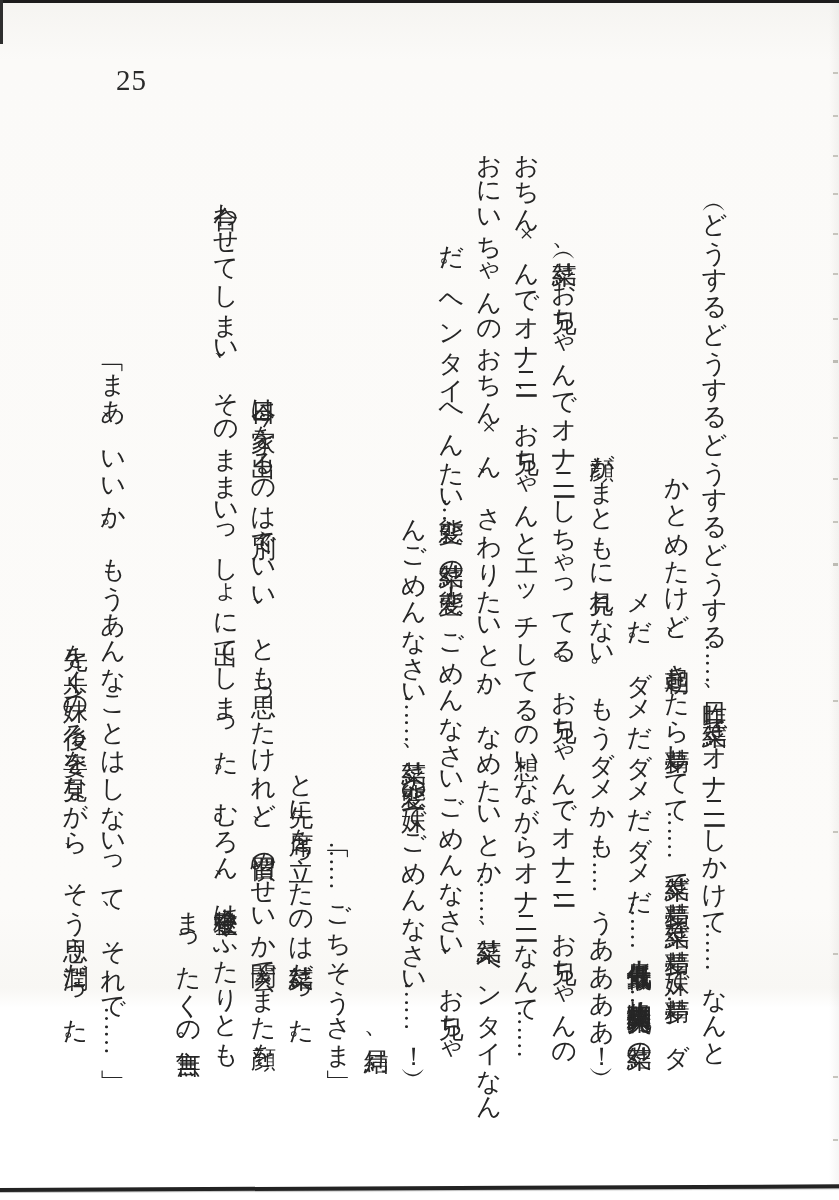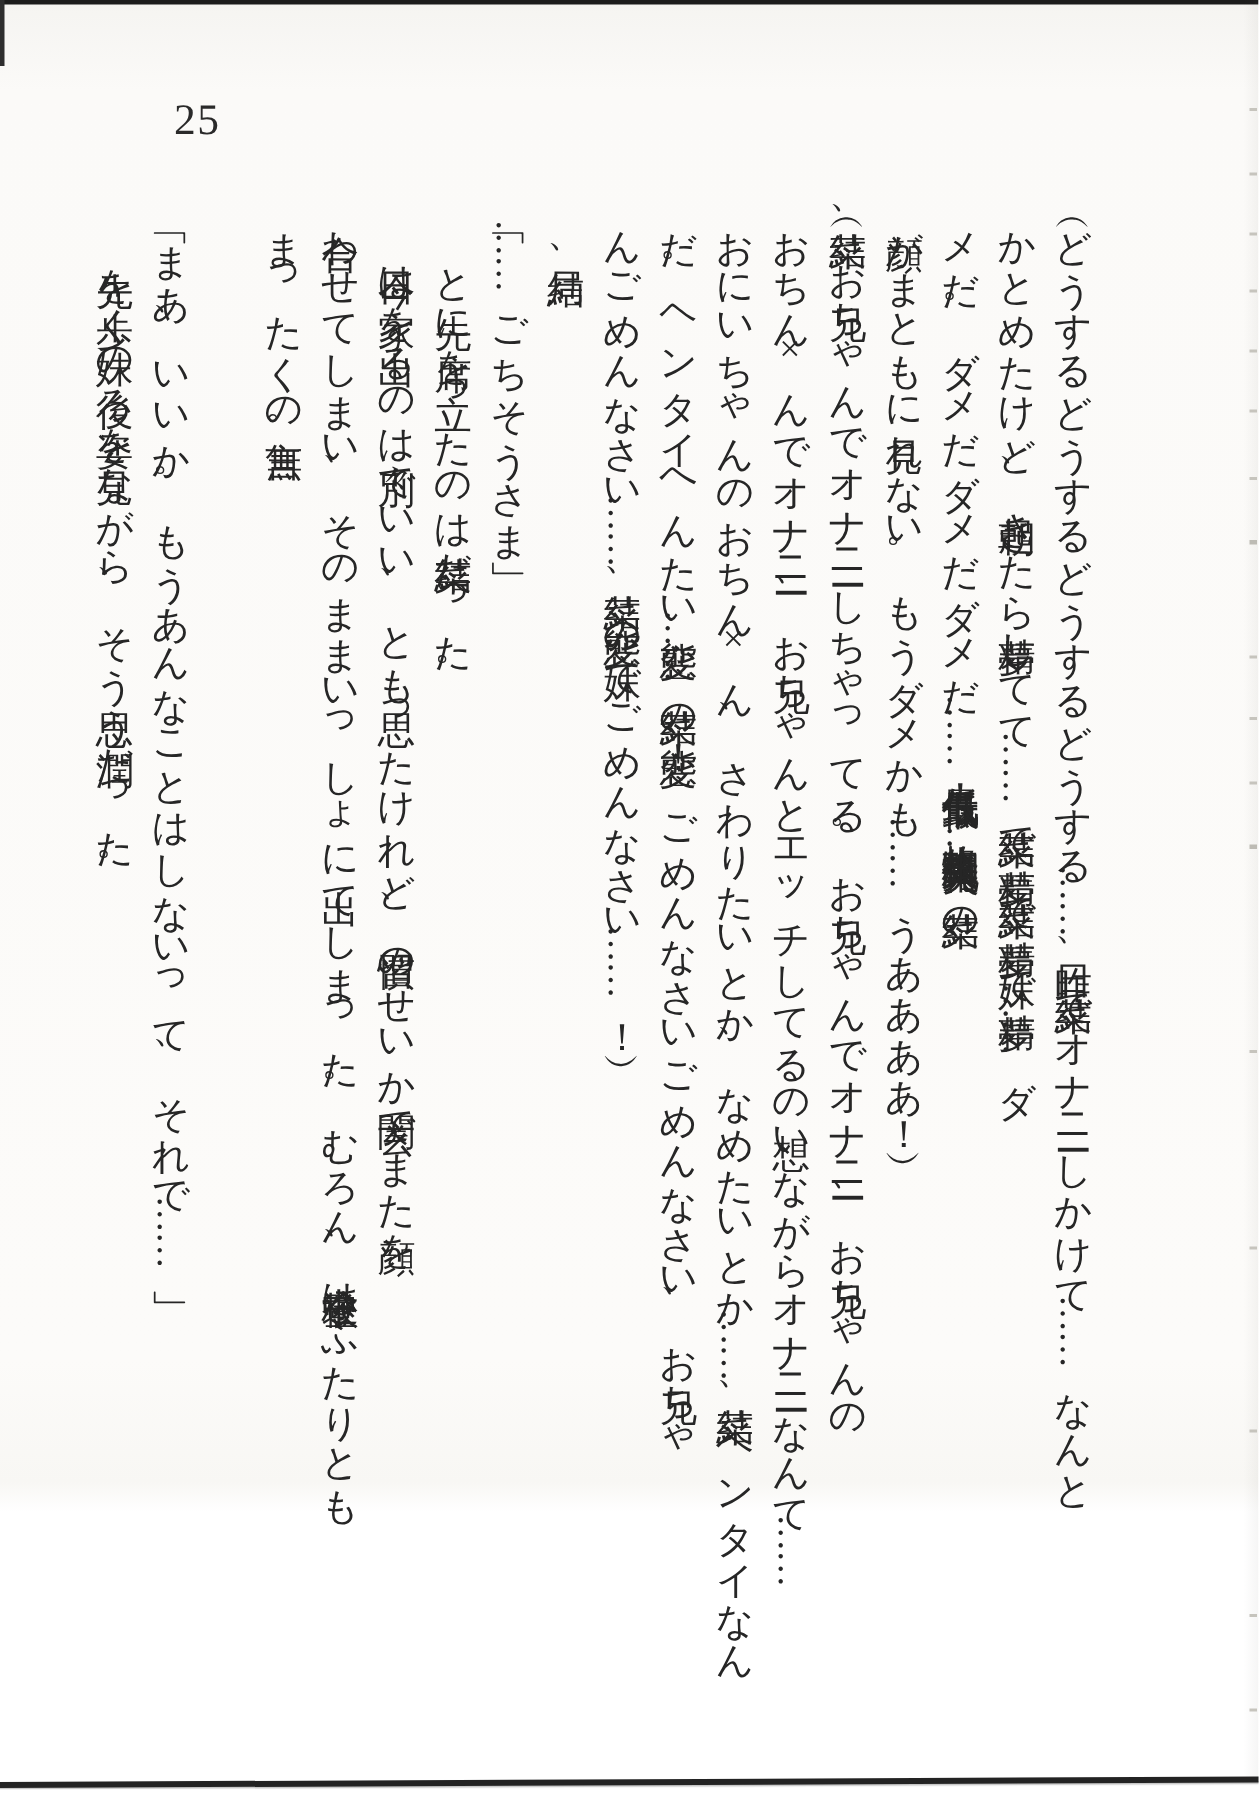--- a/index.html
+++ b/index.html
@@ -5,20 +5,21 @@
   html,body{margin:0;padding:0;}
   body{
     width:839px;height:1200px;
     background:#ffffff;
     font-family:"Liberation Serif","DejaVu Serif",serif;
     overflow:hidden;
   }
   .page{
     position:relative;width:839px;height:1008px;
     background:linear-gradient(180deg,#f5f4f1 0%,#fbfaf8 6%,#fcfbf9 90%,#f8f7f4 98%,#ffffff 100%);
+    text-align:right;
   }
   
   .edge-top{position:absolute;left:0;top:0;width:839px;height:3px;background:#1c1c1c;}
   .edge-left{position:absolute;left:0;top:0;width:3px;height:44px;background:#2e2e2e;}
   .edge-bottom{
     position:absolute;left:-2px;top:1188px;width:844px;height:4px;
     background:#232323;transform:rotate(-0.25deg);transform-origin:left center;
     box-shadow:0 1px 1px rgba(0,0,0,0.25);
   }
   .below-bottom{position:absolute;left:0;top:1193px;width:839px;height:7px;background:#ffffff;}

